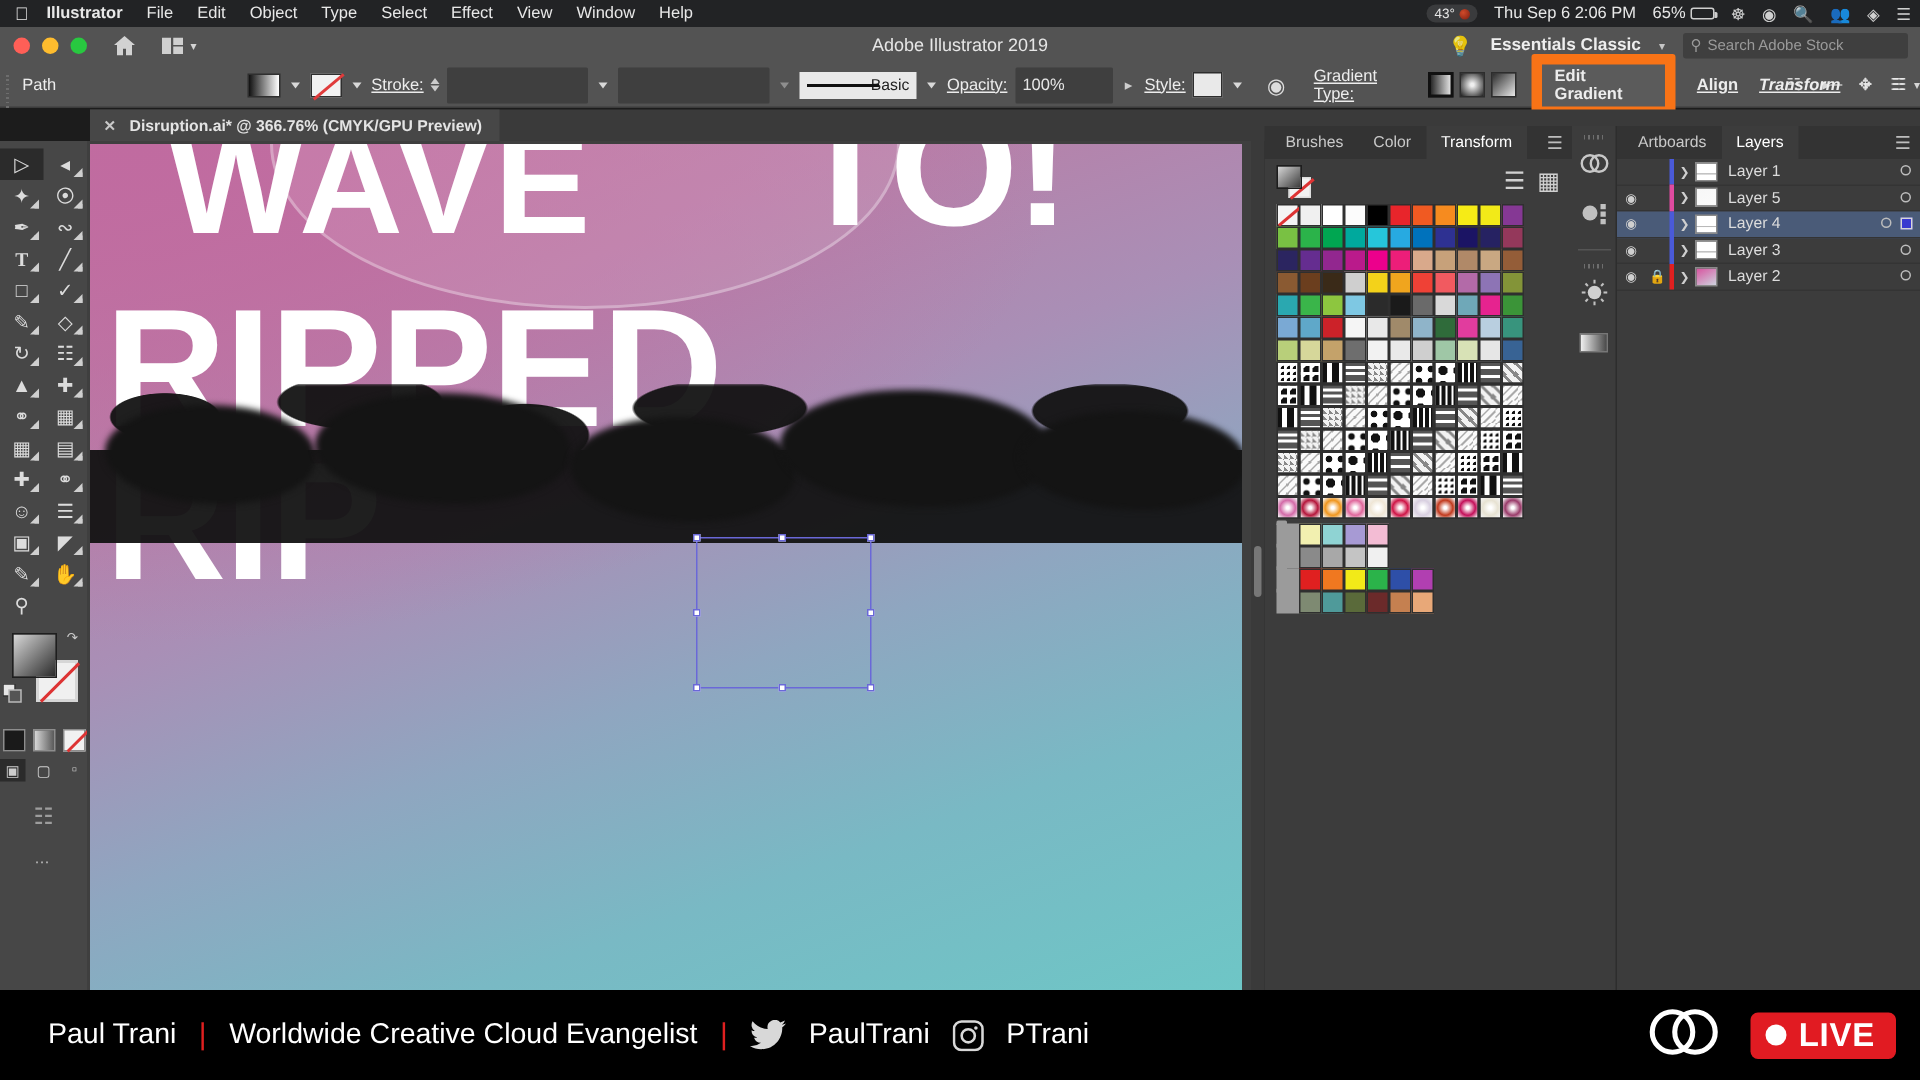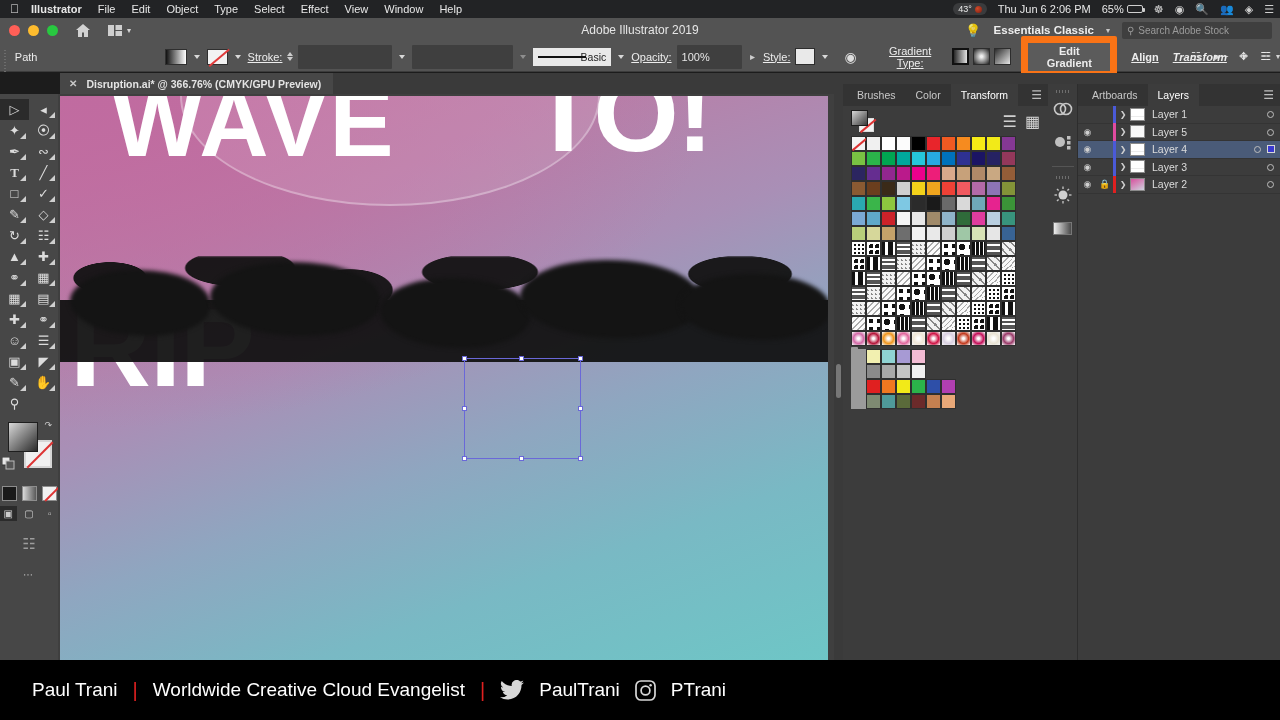--- a/index.html
+++ b/index.html
@@ -275,21 +275,21 @@
     <span class="mi">Effect</span>
     <span class="mi">View</span>
     <span class="mi">Window</span>
     <span class="mi">Help</span>
 
     <div class="right">
       <span class="temp-pill">
         <span>43°</span>
         <span class="temp-dot"></span>
       </span>
-      <span>Thu Jun 6  2:06 PM</span>
+      <span>Thu Sep 6  2:06 PM</span>
       <span class="batt">
         <span>65%</span>
         <span class="batt-body"></span>
       </span>
       <span class="osicon">☸</span>
       <span class="osicon">◉</span>
       <span class="osicon">🔍</span>
       <span class="osicon">👥</span>
       <span class="osicon">◈</span>
       <span class="osicon">☰</span>
@@ -324,21 +324,21 @@
         <span>⚲</span>
         <span>Search Adobe Stock</span>
       </div>
     </div>
   </div>
 
   <div class="ctrlbar">
     <div class="grip"></div>
     <span class="cb-label">Path</span>
 
-    <div style="margin-left:118px;display:flex;align-items:center;text-align:center;">
+    <div style="margin-left:118px;display:flex;align-items:center;">
       <span class="sw-box sw-grad"></span>
       <span class="caret"></span>
       <span class="sw-box sw-none"></span>
       <span class="caret"></span>
       <span class="udl">Stroke:</span>
       <span class="stroke-spin">
         <span class="spin-a spin-up"></span>
           <span class="spin-a spin-dn"></span>
       </span>
       <span class="field" style="width:98px;"></span>
@@ -506,20 +506,21 @@
 
     <div class="t-more">⋯</div>
   </div>
 
   <div class="canvaswrap">
     <div class="artboard">
       <div class="art-arc"></div>
 
       <div class="wtxt t-to">TO!</div>
       <div class="wtxt t-wave">WAVE</div>
+      <div class="wtxt t-ripped">RIPPED</div>
       <div class="wtxt t-rip">RIP</div>
 
       <div class="rip-band">
         <div class="rip-ink"></div>
         <div class="rip-blob" style="left:10px;top:14px;width:140px;height:66px;"></div>
         <div class="rip-blob" style="left:150px;top:6px;width:170px;height:74px;"></div>
         <div class="rip-blob" style="left:320px;top:22px;width:150px;height:70px;"></div>
         <div class="rip-blob" style="left:460px;top:4px;width:180px;height:78px;"></div>
         <div class="rip-blob" style="left:620px;top:18px;width:150px;height:66px;"></div>
       </div>
@@ -869,15 +870,27 @@
       <span>PaulTrani</span>
       <span style="display:inline-flex;">
         <svg width="21" height="21" viewBox="0 0 21 21">
             <rect x="1" y="1" width="19" height="19" rx="5" fill="none" stroke="#d8d8d8" stroke-width="1.7"></rect>
             <circle cx="10.5" cy="10.5" r="4.4" fill="none" stroke="#d8d8d8" stroke-width="1.7"></circle>
             <circle cx="15.6" cy="5.3" r="1.2" fill="#d8d8d8"></circle>
           </svg>
       </span>
       <span>PTrani</span>
     </div>
+    <div class="bn-right">
+      <span>
+        <svg width="52" height="36" viewBox="0 0 52 36">
+            <circle cx="18" cy="18" r="13.5" fill="none" stroke="#fff" stroke-width="3.4"></circle>
+            <circle cx="33" cy="18" r="13.5" fill="none" stroke="#fff" stroke-width="3.4"></circle>
+          </svg>
+      </span>
+      <span class="live-pill">
+        <span class="live-dot"></span>
+        <span>LIVE</span>
+      </span>
+    </div>
   </div>
 
 </div>
 
 </body></html>

